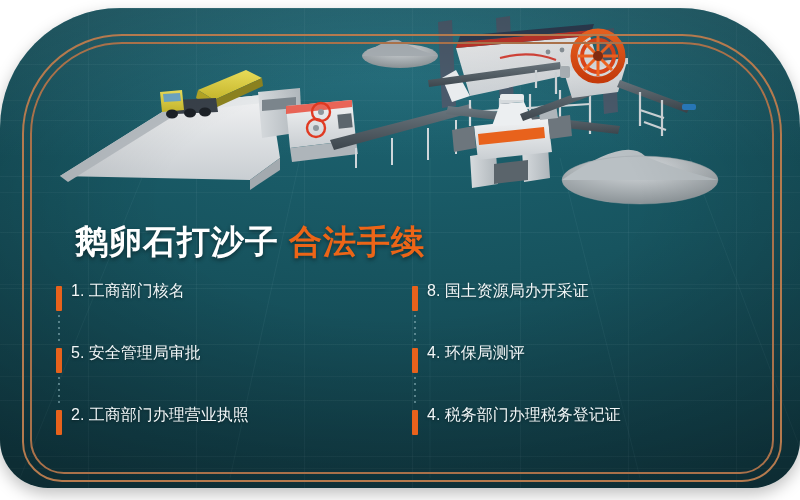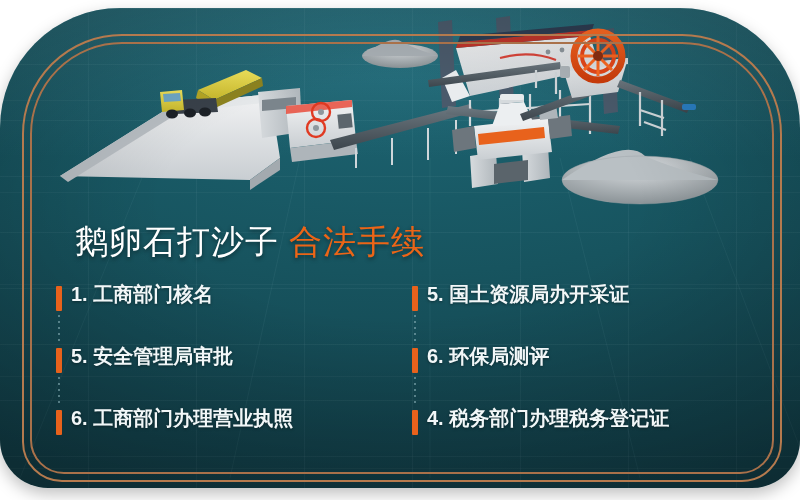--- a/index.html
+++ b/index.html
@@ -51,21 +51,21 @@
   .bord.b2{left:30px;top:34px;width:740px;height:428px;
       border:2px solid #a9714a;border-radius:92px 92px 34px 34px;}
 
   
   .scene{position:absolute;left:0;top:0;width:800px;height:210px;}
   .scene svg{display:block}
 
   
   .title{
     position:absolute;left:75px;top:212px;
-    font-size:33px;font-weight:normal;letter-spacing:1px;
+    font-size:33px;font-weight:bold;letter-spacing:1px;
     white-space:nowrap;
     text-shadow:0 2px 4px rgba(0,0,0,.45);
   }
   .title .w{color:#ffffff;}
   .title .o{color:#ec6517;margin-left:10px;}
 
   
   .cols{position:absolute;left:0;top:274px;width:800px;}
   .col{position:absolute;top:0;}
   .col.left{left:56px;}
@@ -77,23 +77,22 @@
     background:#e8621c;border-radius:1px;
   }
   .dots{
     position:absolute;left:2px;top:33px;width:2px;height:27px;
     background-image:linear-gradient(to bottom,#8fb6bd 0 2px, transparent 2px 6px);
     background-size:2px 6px;opacity:.55;
   }
   .row:last-child .dots{display:none;}
   .txt{
     position:absolute;left:15px;top:-1px;
-    color:#f2f7f8;font-size:20px;white-space:nowrap;
+    color:#f2f7f8;font-size:16px;white-space:nowrap;
     text-shadow:0 1px 3px rgba(0,0,0,.4);
-    font-weight:bold;
   }
 </style>
 </head>
 <body>
 
 <div id="stage">
 
   <div class="panel">
     <div class="topglow"></div>
     <div class="grid"></div>
@@ -304,34 +303,34 @@
           <span class="txt">1. 工商部门核名</span>
         </div>
         <div class="row">
           <span class="bar"></span>
           <span class="dots"></span>
           <span class="txt">5. 安全管理局审批</span>
         </div>
         <div class="row">
           <span class="bar"></span>
 
-          <span class="txt">6. 工商部门办理营业执照</span>
+          <span class="txt">2. 工商部门办理营业执照</span>
         </div>
       </div>
 
       <div class="col right">
         <div class="row">
           <span class="bar"></span>
           <span class="dots"></span>
-          <span class="txt">5. 国土资源局办开采证</span>
+          <span class="txt">8. 国土资源局办开采证</span>
         </div>
         <div class="row">
           <span class="bar"></span>
           <span class="dots"></span>
-          <span class="txt">6. 环保局测评</span>
+          <span class="txt">4. 环保局测评</span>
         </div>
         <div class="row">
           <span class="bar"></span>
 
           <span class="txt">4. 税务部门办理税务登记证</span>
         </div>
       </div>
     </div>
 
     <div class="bord b1"></div>

